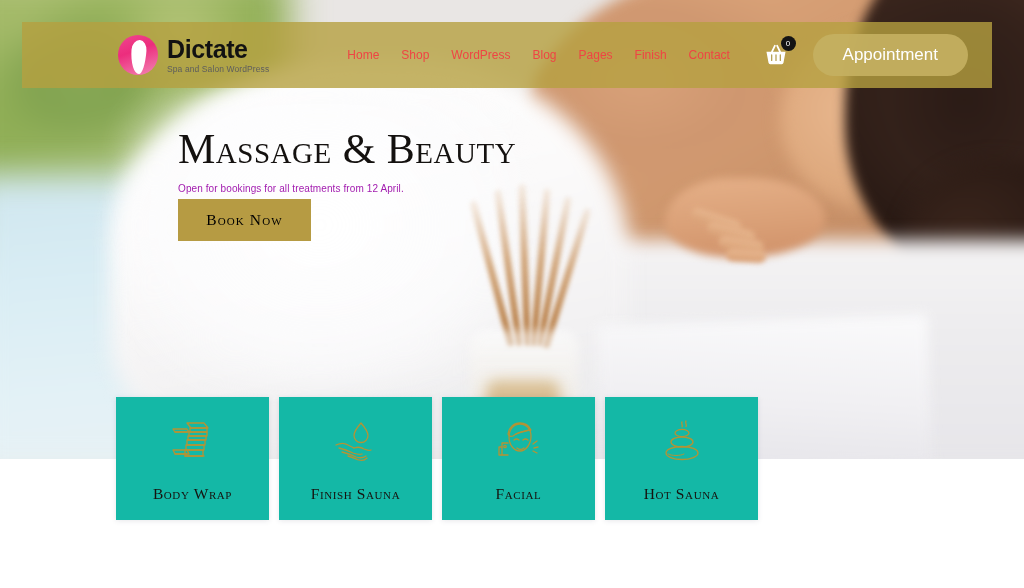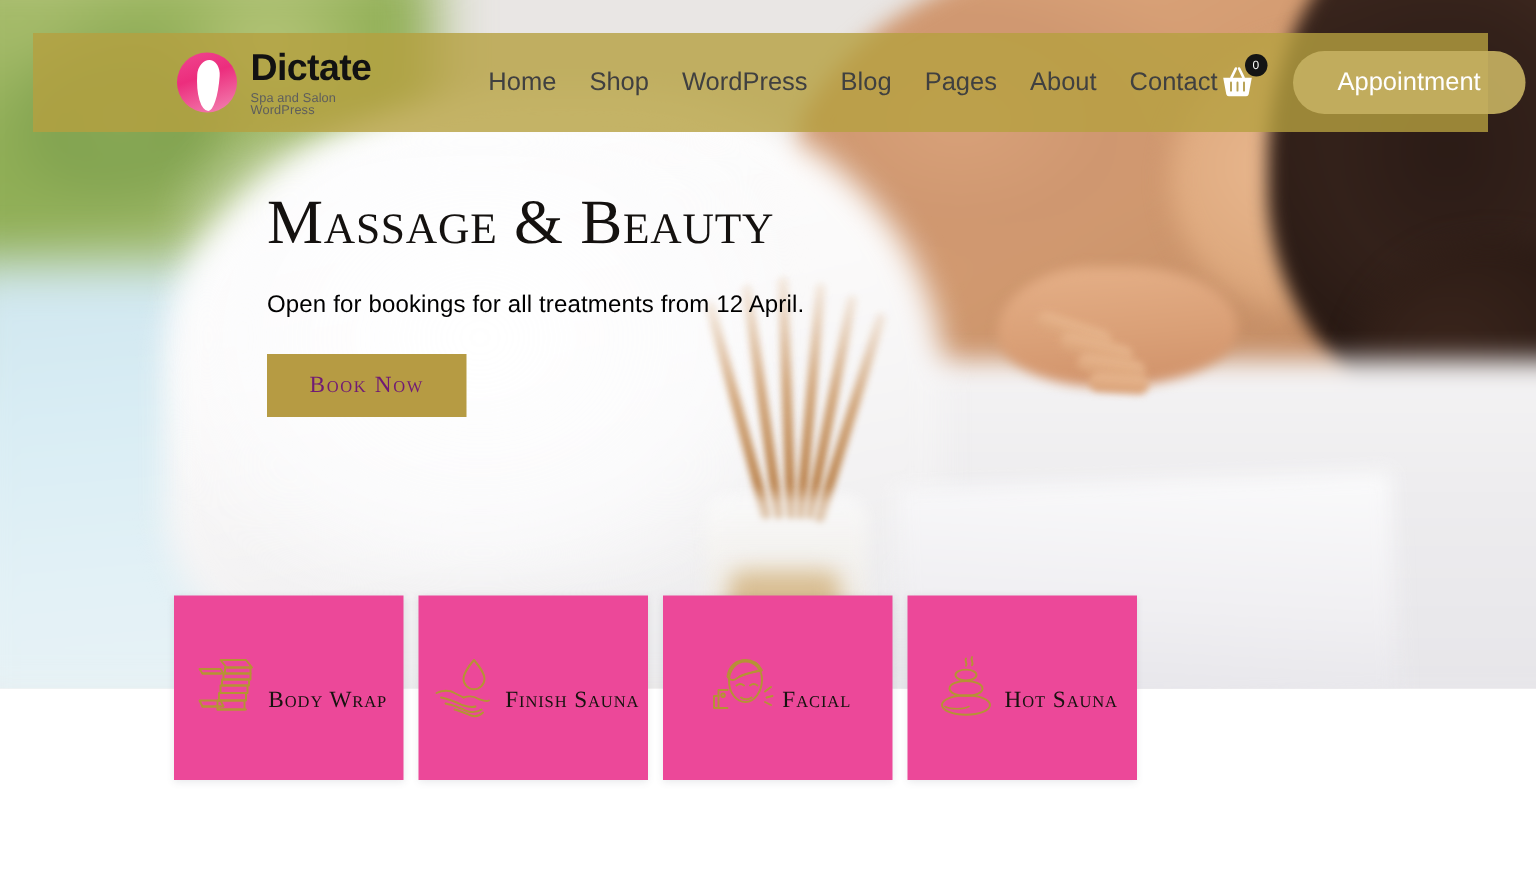--- a/index.html
+++ b/index.html
@@ -230,22 +230,22 @@
     letter-spacing: 0.1px;
   }
 
   .nav {
     display: flex;
     align-items: center;
     gap: 22px;
     margin-left: 78px;
   }
   .nav a {
-    color: #404040;
-    font-size: 17px;
+    color: #ef4444;
+    font-size: 12px;
     text-decoration: none;
     white-space: nowrap;
   }
 
   .cart {
     position: relative;
     margin-left: auto;
     margin-right: 24px;
     width: 26px; height: 26px;
   }
@@ -287,53 +287,53 @@
     font-family: "Liberation Serif", serif;
     font-size: 42px;
     line-height: 1.02;
     color: #14110f;
     font-variant: small-caps;
     letter-spacing: 0.5px;
     font-weight: normal;
     text-shadow: 0 1px 2px rgba(255,255,255,0.5);
   }
   .hero-sub {
-    margin-top: 24px;
-    font-size: 16px;
-    color: #000000;
+    margin-top: 12px;
+    font-size: 10px;
+    color: #a21caf;
     letter-spacing: 0.1px;
   }
   .book-btn {
-    margin-top: 23px;
+    margin-top: 5px;
     width: 133px; height: 42px;
     border: none;
     background: #b69b43;
-    color: #701a75;
+    color: #000000;
     font-family: "Liberation Serif", serif;
     font-variant: small-caps;
     font-size: 15.5px;
     letter-spacing: 1.1px;
     cursor: pointer;
   }
 
   
   .cards {
     position: absolute;
     left: 116px; top: 397px;
     display: flex;
     gap: 10px;
     z-index: 18;
   }
   .card {
     width: 153px;
     height: 123px;
-    background: #ec4899;
+    background: #14b8a6;
     box-shadow: 0 1px 5px rgba(80,80,100,0.13);
     display: flex;
-    flex-direction: row;
+    flex-direction: column;
     align-items: center;
     justify-content: center;
     cursor: pointer;
   }
   .card-icon {
     height: 54px;
     display: flex;
     align-items: center;
     justify-content: center;
   }
@@ -390,21 +390,21 @@
         <div class="brand-tag">Spa and Salon WordPress</div>
       </div>
     </div>
 
     <nav class="nav">
       <a href="#">Home</a>
       <a href="#">Shop</a>
       <a href="#">WordPress</a>
       <a href="#">Blog</a>
       <a href="#">Pages</a>
-      <a href="#">About</a>
+      <a href="#">Finish</a>
       <a href="#">Contact</a>
     </nav>
 
     <div class="cart">
       <svg width="26" height="26" viewBox="0 0 24 24">
         <path d="M3.2 9h17.6l-1.9 10.2a1.6 1.6 0 0 1-1.6 1.3H6.7a1.6 1.6 0 0 1-1.6-1.3L3.2 9z" fill="#ffffff"></path>
         <path d="M8.3 9 11 3.4M15.7 9 13 3.4" stroke="#ffffff" stroke-width="1.6" fill="none" stroke-linecap="round"></path>
         <path d="M8 12v5M12 12v5M16 12v5" stroke="#b8a254" stroke-width="1.2" fill="none" stroke-linecap="round"></path>
       </svg>
       <div class="cart-badge">0</div>

